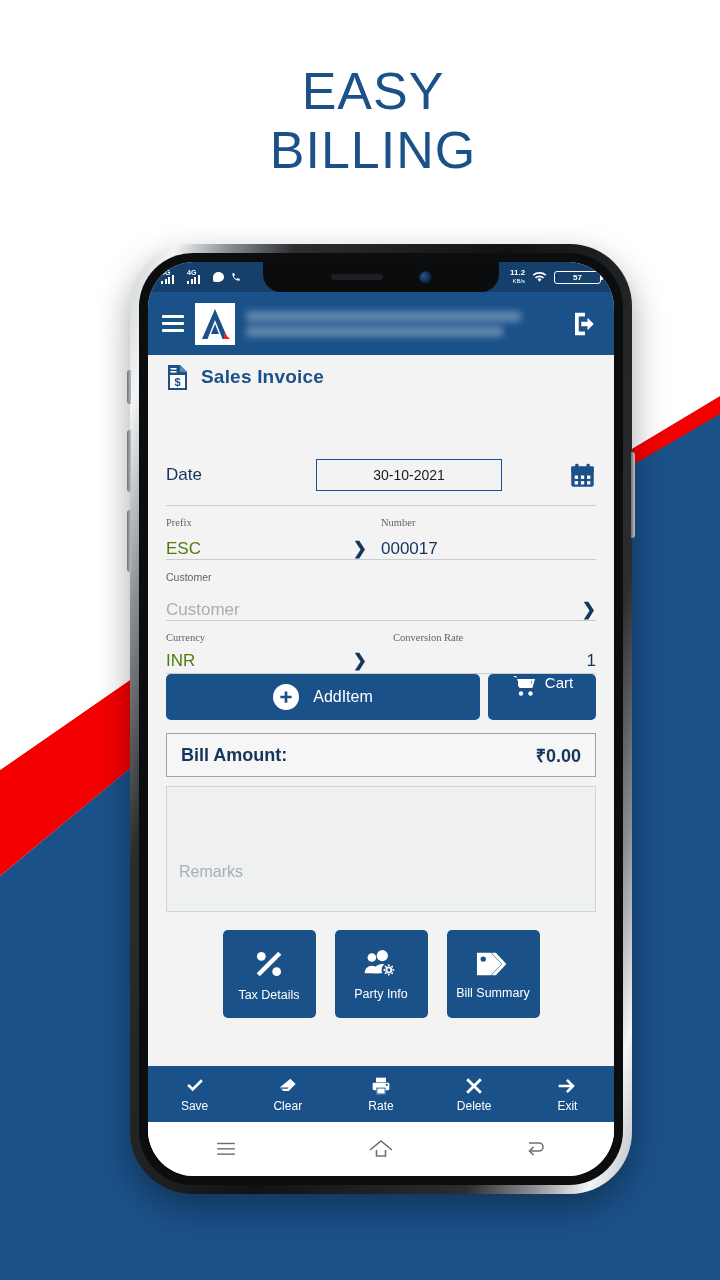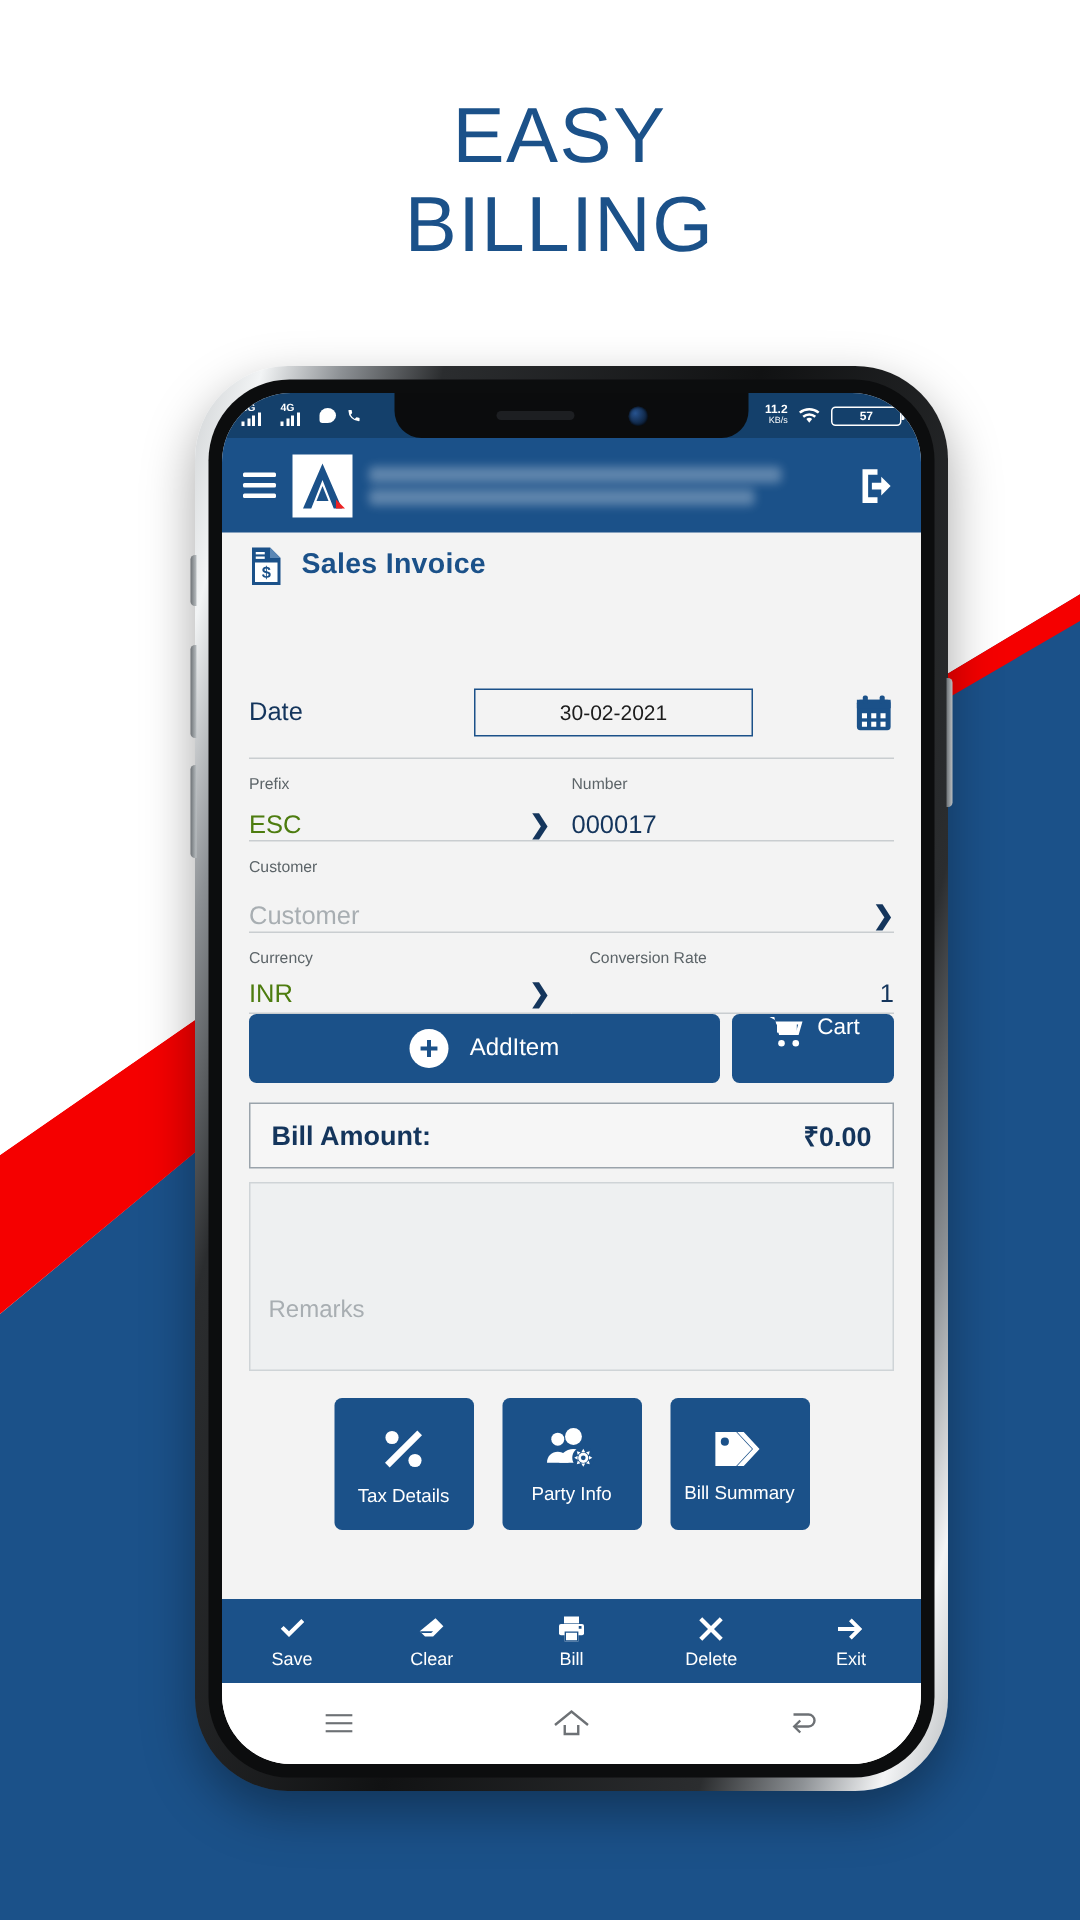--- a/index.html
+++ b/index.html
@@ -142,21 +142,21 @@
   .row-date .lbl { font-size: 17px; color: #14355c; width: 140px; }
   .datebox {
     flex: 1 1 auto; max-width: 186px; height: 32px; border: 1.4px solid #1b5189;
     background: #f3f3f3; display:flex; align-items:center; justify-content:center;
     font-size: 14px; color: #1c1c1c;
   }
   .cal-ic { margin-left: auto; width: 34px; display:flex; justify-content:flex-end; }
 
   .field-label { font-size: 10.5px; color: #5c6468; margin-bottom: 1px; }
   .pair { display: flex; }
-  .pair > div { flex: 1 1 50%; }
+  .pair > div { flex: 1 1 50%; font-family: Liberation Serif, serif; }
 
   .grp { margin-top: 11px; }
   .val-row {
     display: flex; align-items: flex-end; height: 30px;
   }
   .val {
     font-size: 17px; color: #4d7c0f;
   }
   .val.placeholder { color: #a8aeb2; }
   .val.num { font-size: 17px; color: #14355c; }
@@ -332,21 +332,21 @@
           <rect x="4" y="11" width="15" height="13" fill="#fff"></rect>
           <text x="11.5" y="21.5" font-size="11" font-family="Liberation Sans, sans-serif" font-weight="bold" fill="#1b5189" text-anchor="middle">$</text>
         </svg>
         <div class="title">Sales Invoice</div>
       </div>
 
       <div class="body">
 
         <div class="row-date">
           <div class="lbl">Date</div>
-          <div class="datebox">30-02-2021</div>
+          <div class="datebox">30-10-2021</div>
           <div class="cal-ic">
             <svg width="27" height="27" viewBox="0 0 24 24">
               <rect x="2" y="4" width="20" height="18" rx="2" fill="#1b5189"></rect>
               <rect x="2" y="4" width="20" height="5" fill="#1b5189"></rect>
               <rect x="5.5" y="1.5" width="3" height="5" rx="1.2" fill="#1b5189"></rect>
               <rect x="15.5" y="1.5" width="3" height="5" rx="1.2" fill="#1b5189"></rect>
               <rect x="5" y="12" width="3" height="3" fill="#fff"></rect>
               <rect x="10.5" y="12" width="3" height="3" fill="#fff"></rect>
               <rect x="16" y="12" width="3" height="3" fill="#fff"></rect>
               <rect x="5" y="17" width="3" height="3" fill="#fff"></rect>
@@ -486,21 +486,21 @@
         </div>
         <div class="act">
           <svg width="22" height="20" viewBox="0 0 24 24">
             <rect x="6" y="2" width="12" height="5.5" fill="#fff"></rect>
             <rect x="2" y="8" width="20" height="9" rx="1.6" fill="#fff"></rect>
             <rect x="6.5" y="14" width="11" height="8" fill="#fff"></rect>
             <rect x="6.5" y="14" width="11" height="8" fill="#1b5189"></rect>
             <rect x="7.6" y="15" width="8.8" height="6" fill="#fff"></rect>
             <rect x="17.8" y="9.6" width="2.2" height="2.2" fill="#1b5189"></rect>
           </svg>
-          <span>Bill</span>
+          <span>Rate</span>
         </div>
         <div class="act">
           <svg width="22" height="20" viewBox="0 0 24 24">
             <path d="M5 2.6L12 9.6l7-7L21.4 5l-7 7 7 7-2.4 2.4-7-7-7 7L2.6 19l7-7-7-7z" fill="#fff"></path>
           </svg>
           <span>Delete</span>
         </div>
         <div class="act">
           <svg width="22" height="20" viewBox="0 0 24 24">
             <path d="M2 10.4h13.4l-4.6-4.6 2.2-2.2 8.4 8.4-8.4 8.4-2.2-2.2 4.6-4.6H2z" fill="#fff"></path>

